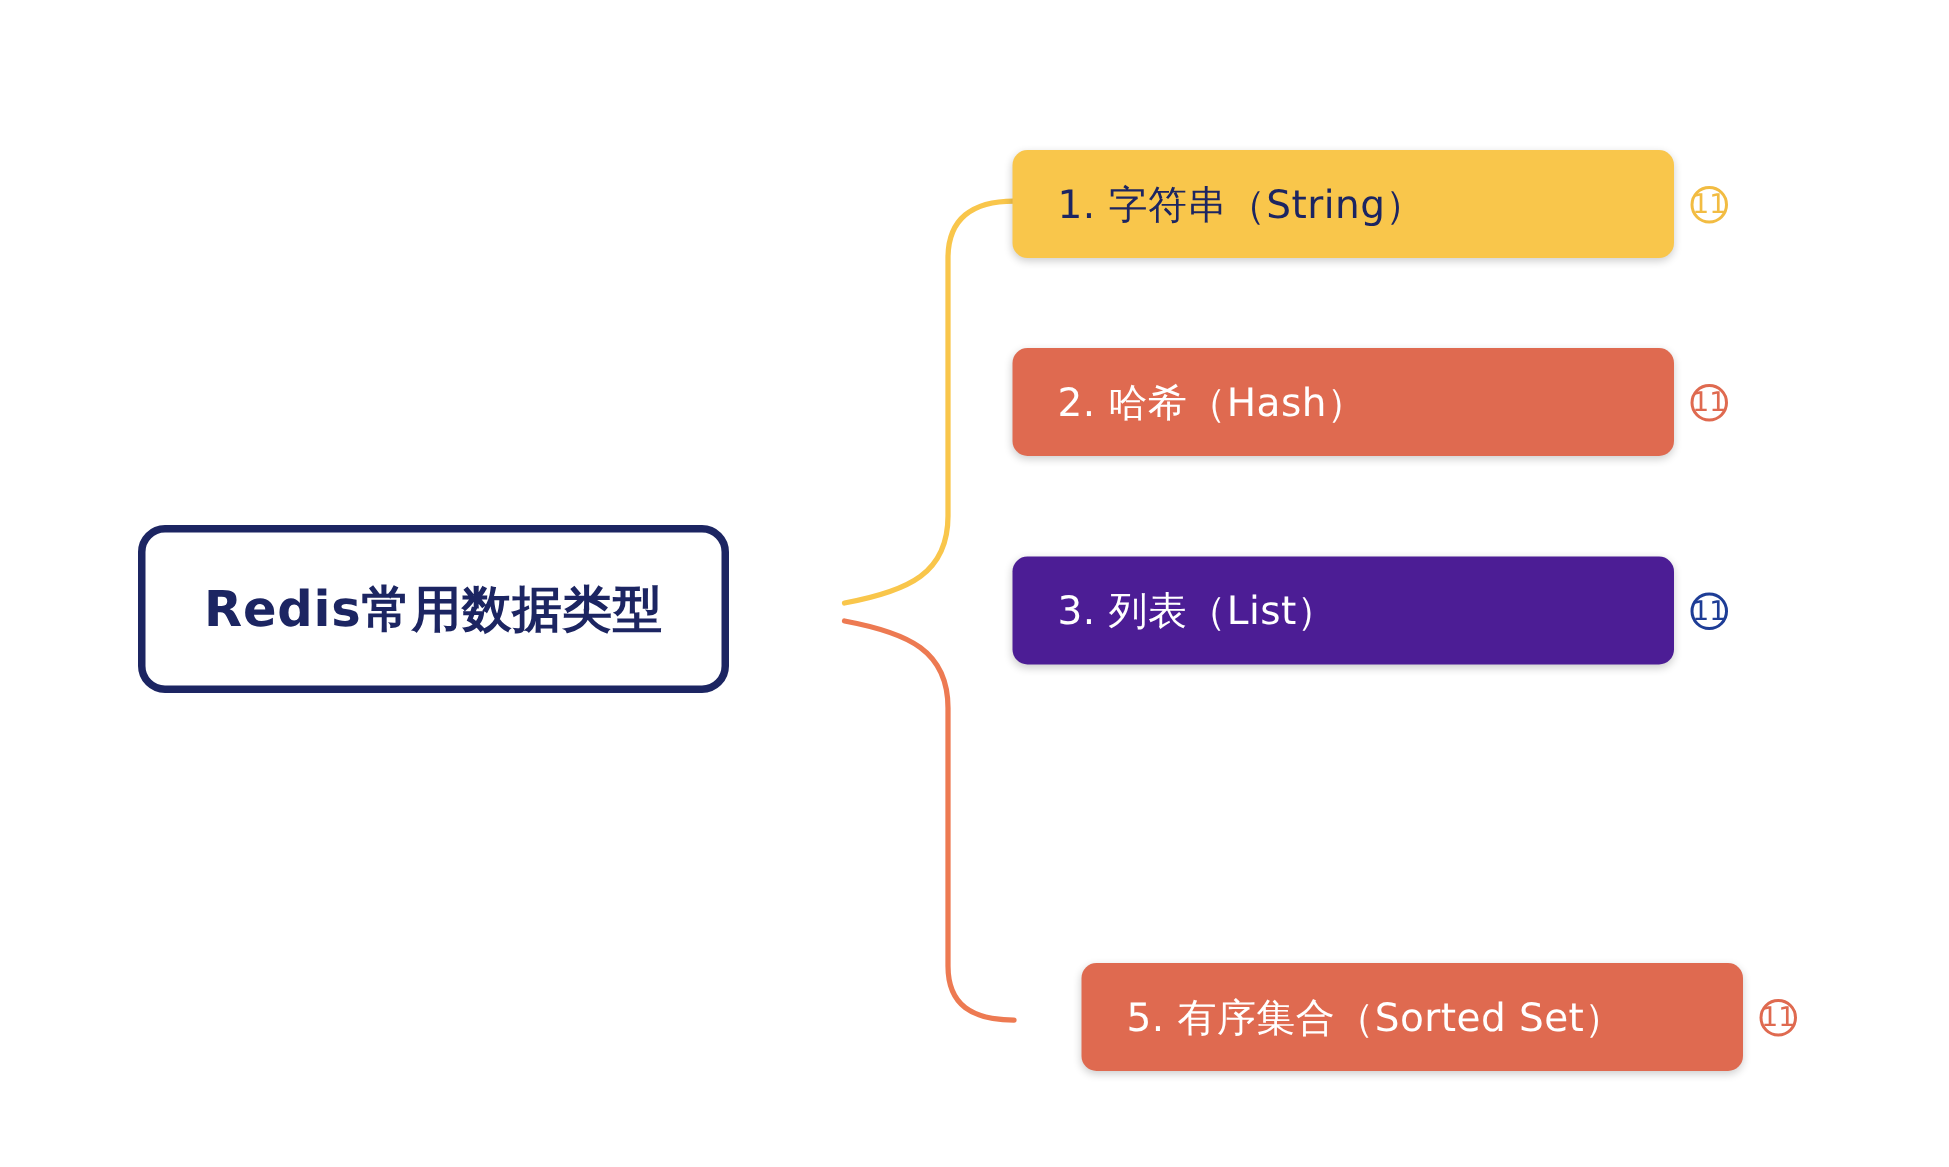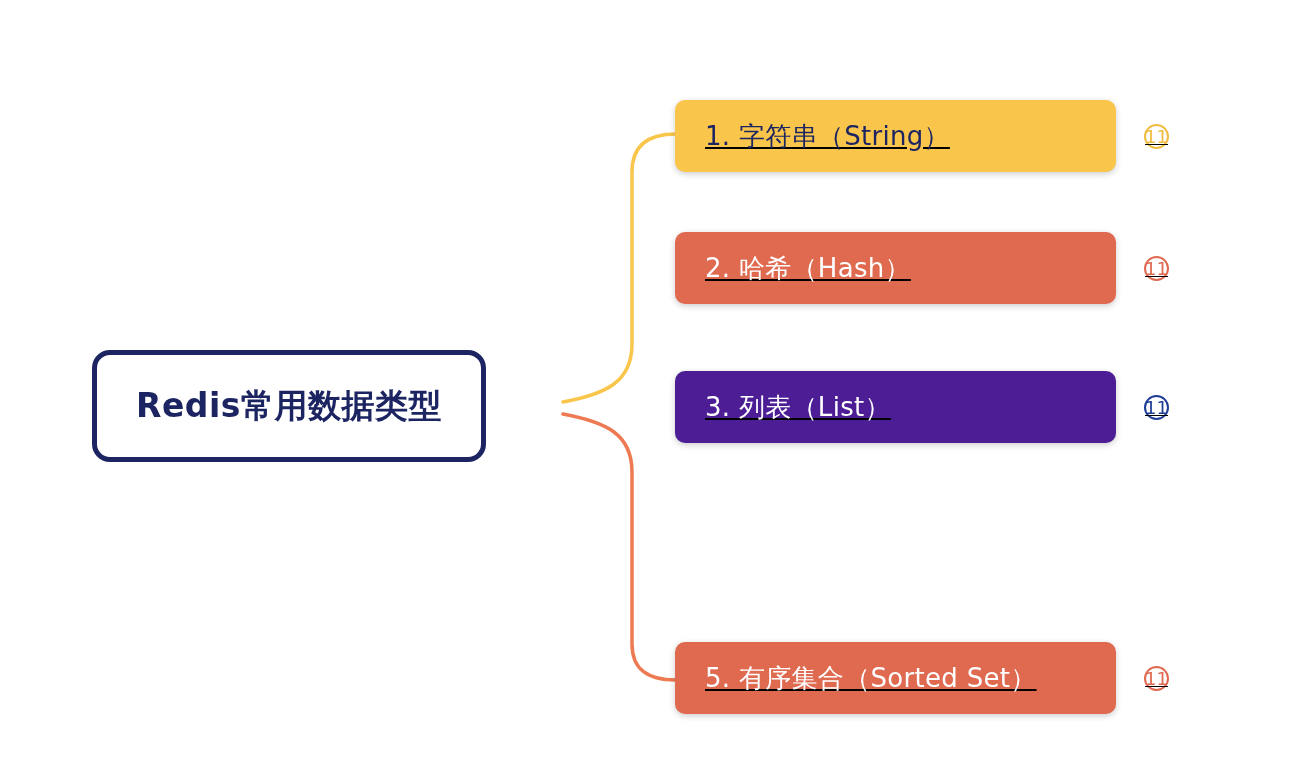--- a/index.html
+++ b/index.html
@@ -43,22 +43,21 @@
     font-weight: 700;
     color: #1c2562;
     letter-spacing: 0.5px;
     white-space: nowrap;
   }
   .branch-row {
     position: absolute;
     left: 675px;
     display: flex;
     align-items: center;
-    gap: 28px;
-    text-decoration: underline;
+    gap: 11px;
   }
   .branch-node {
     width: 441px;
     height: 72px;
     border-radius: 10px;
     display: flex;
     align-items: center;
     box-sizing: border-box;
     padding-left: 30px;
     box-shadow: 0 2px 6px rgba(0,0,0,0.20);
@@ -116,19 +115,19 @@
 
   <div class="branch-row" style="top:371px">
     <div class="branch-node" style="background-color: #4c1d95; color: rgb(255, 255, 255);">
       <span class="branch-label">3. 列表（List）</span>
     </div>
     <div class="badge" style="border-color: rgb(30, 61, 150); color: rgb(30, 61, 150);">11</div>
   </div>
 
 
   <div class="branch-row" style="top:642px">
-    <div class="branch-node" style="background-color: rgb(223, 106, 80); color: rgb(255, 255, 255);">
+    <div class="branch-node" style="background-color: rgb(223, 106, 80); color: rgb(255, 255, 255); margin-left: 46px;">
       <span class="branch-label">5. 有序集合（Sorted Set）</span>
     </div>
     <div class="badge" style="border-color: rgb(223, 106, 80); color: rgb(223, 106, 80);">11</div>
   </div>
 
 </div>
 
 </body></html>

